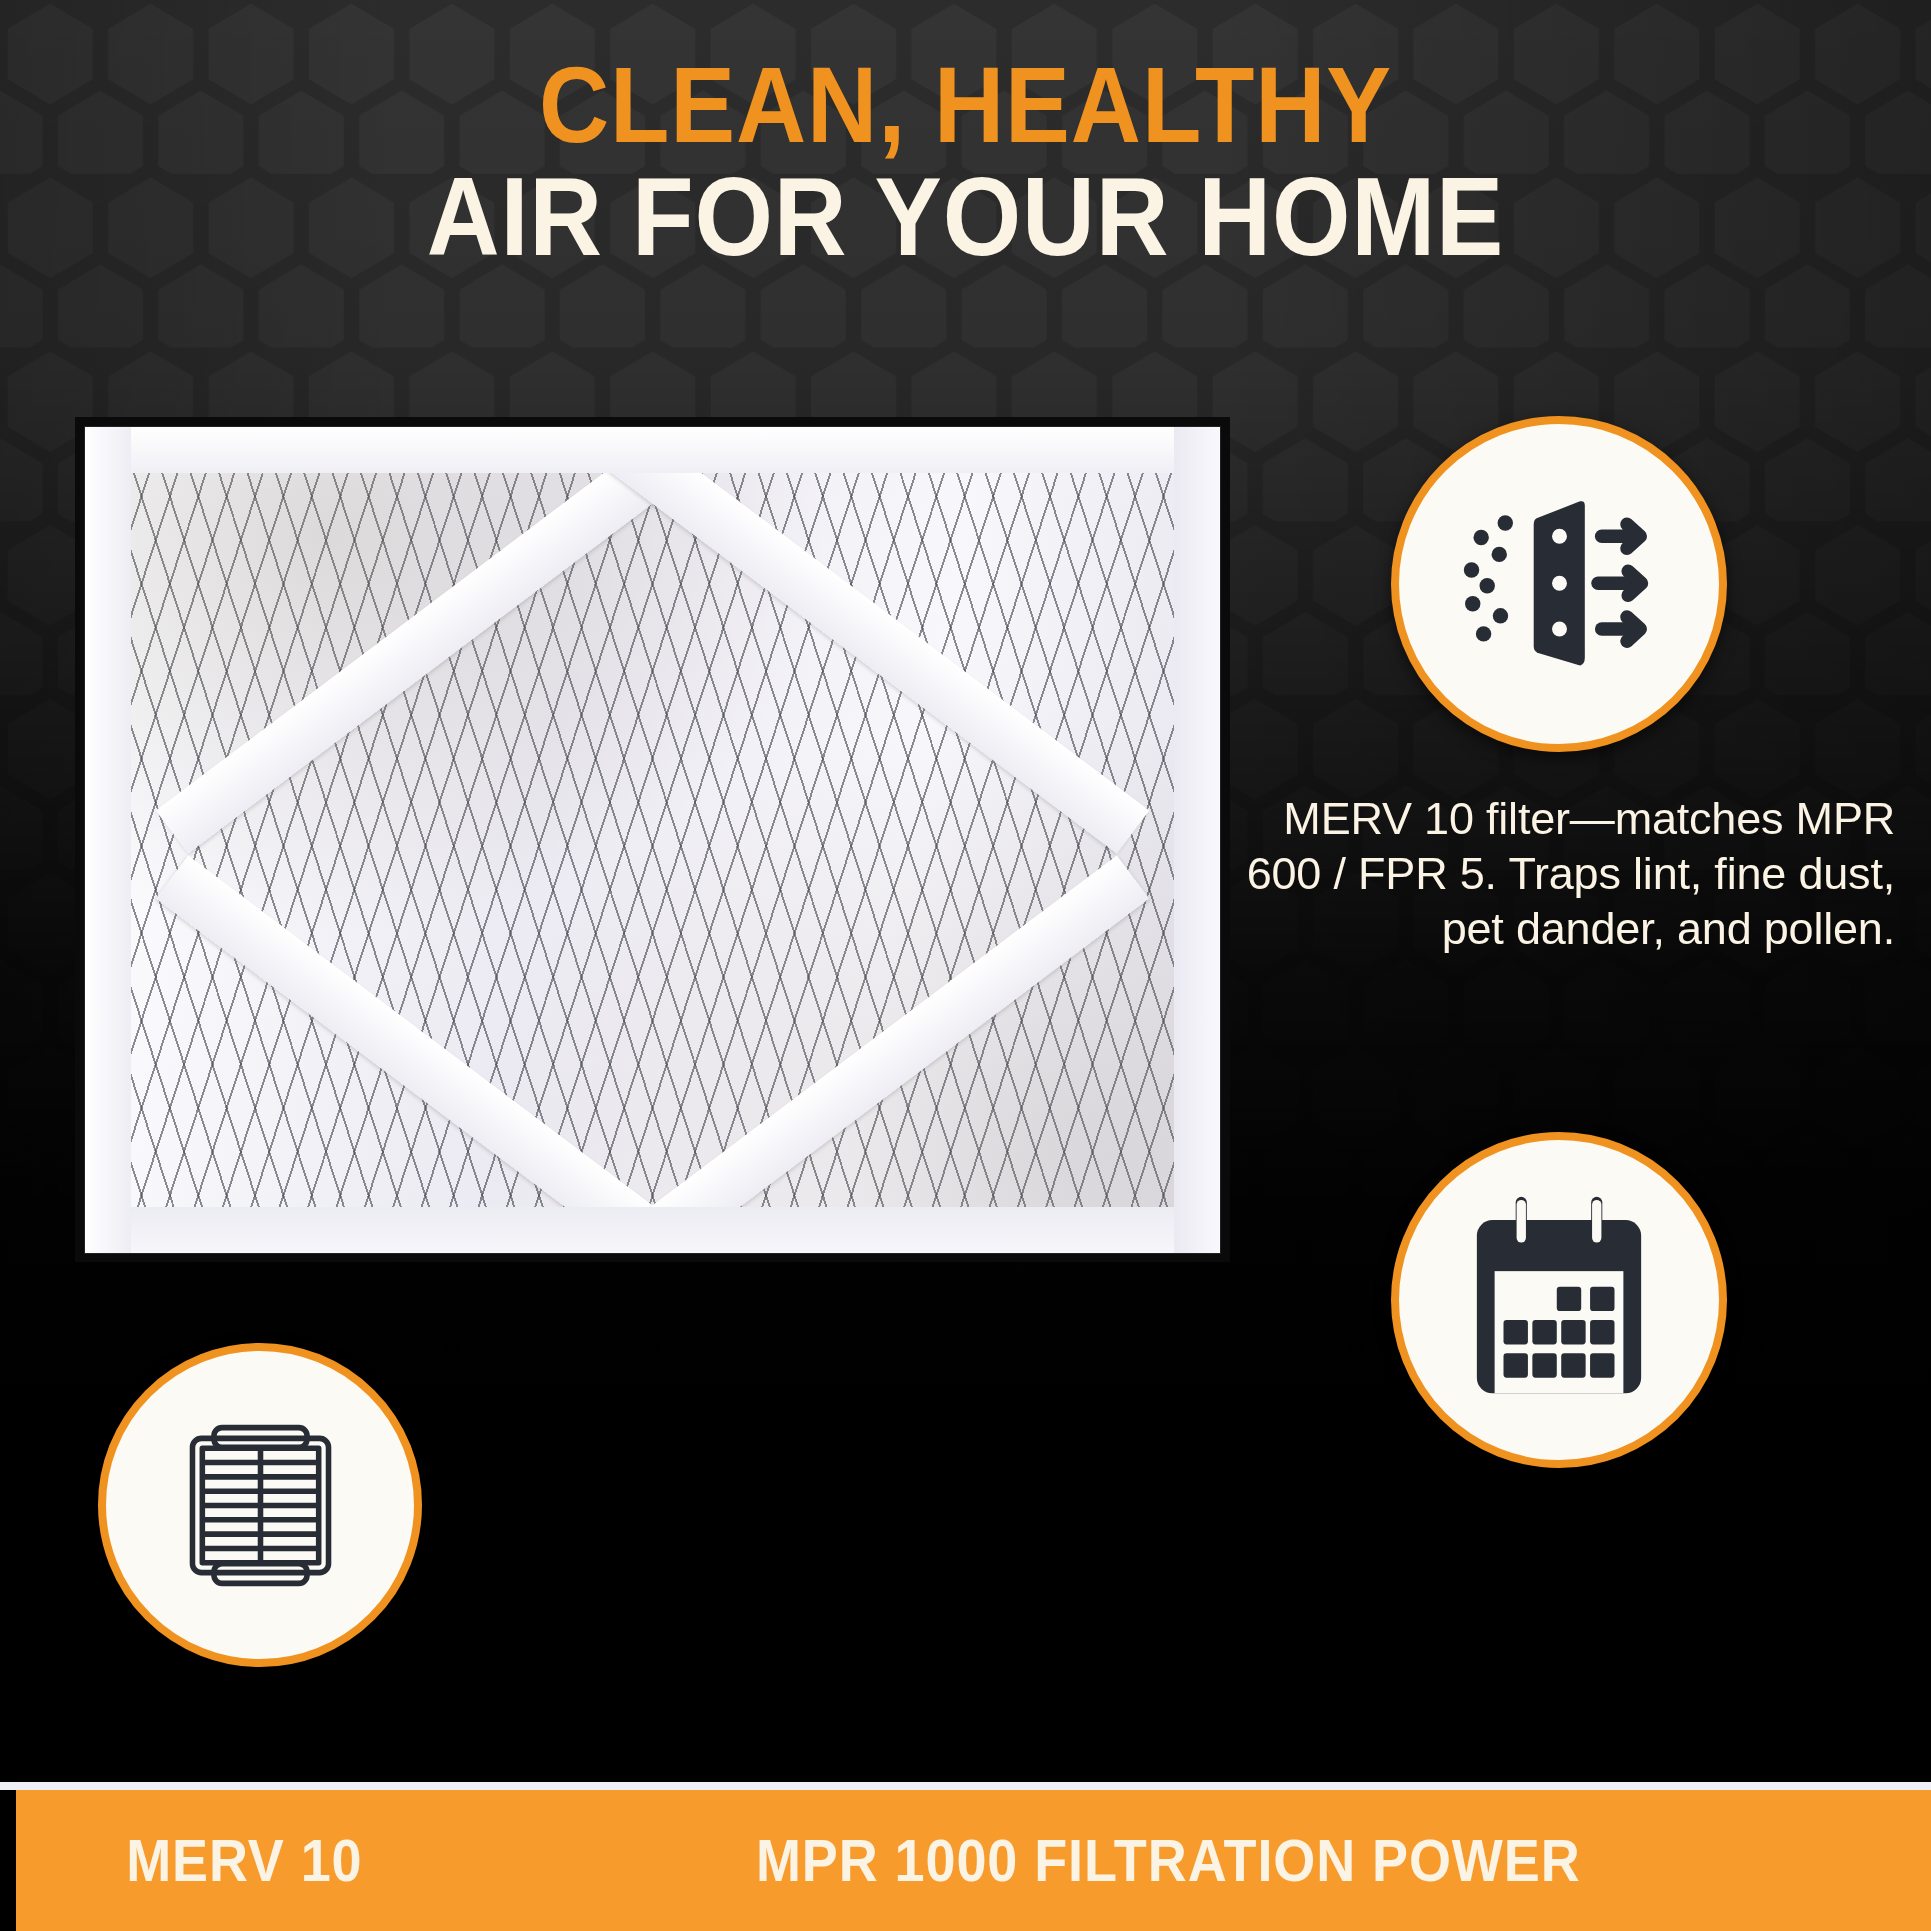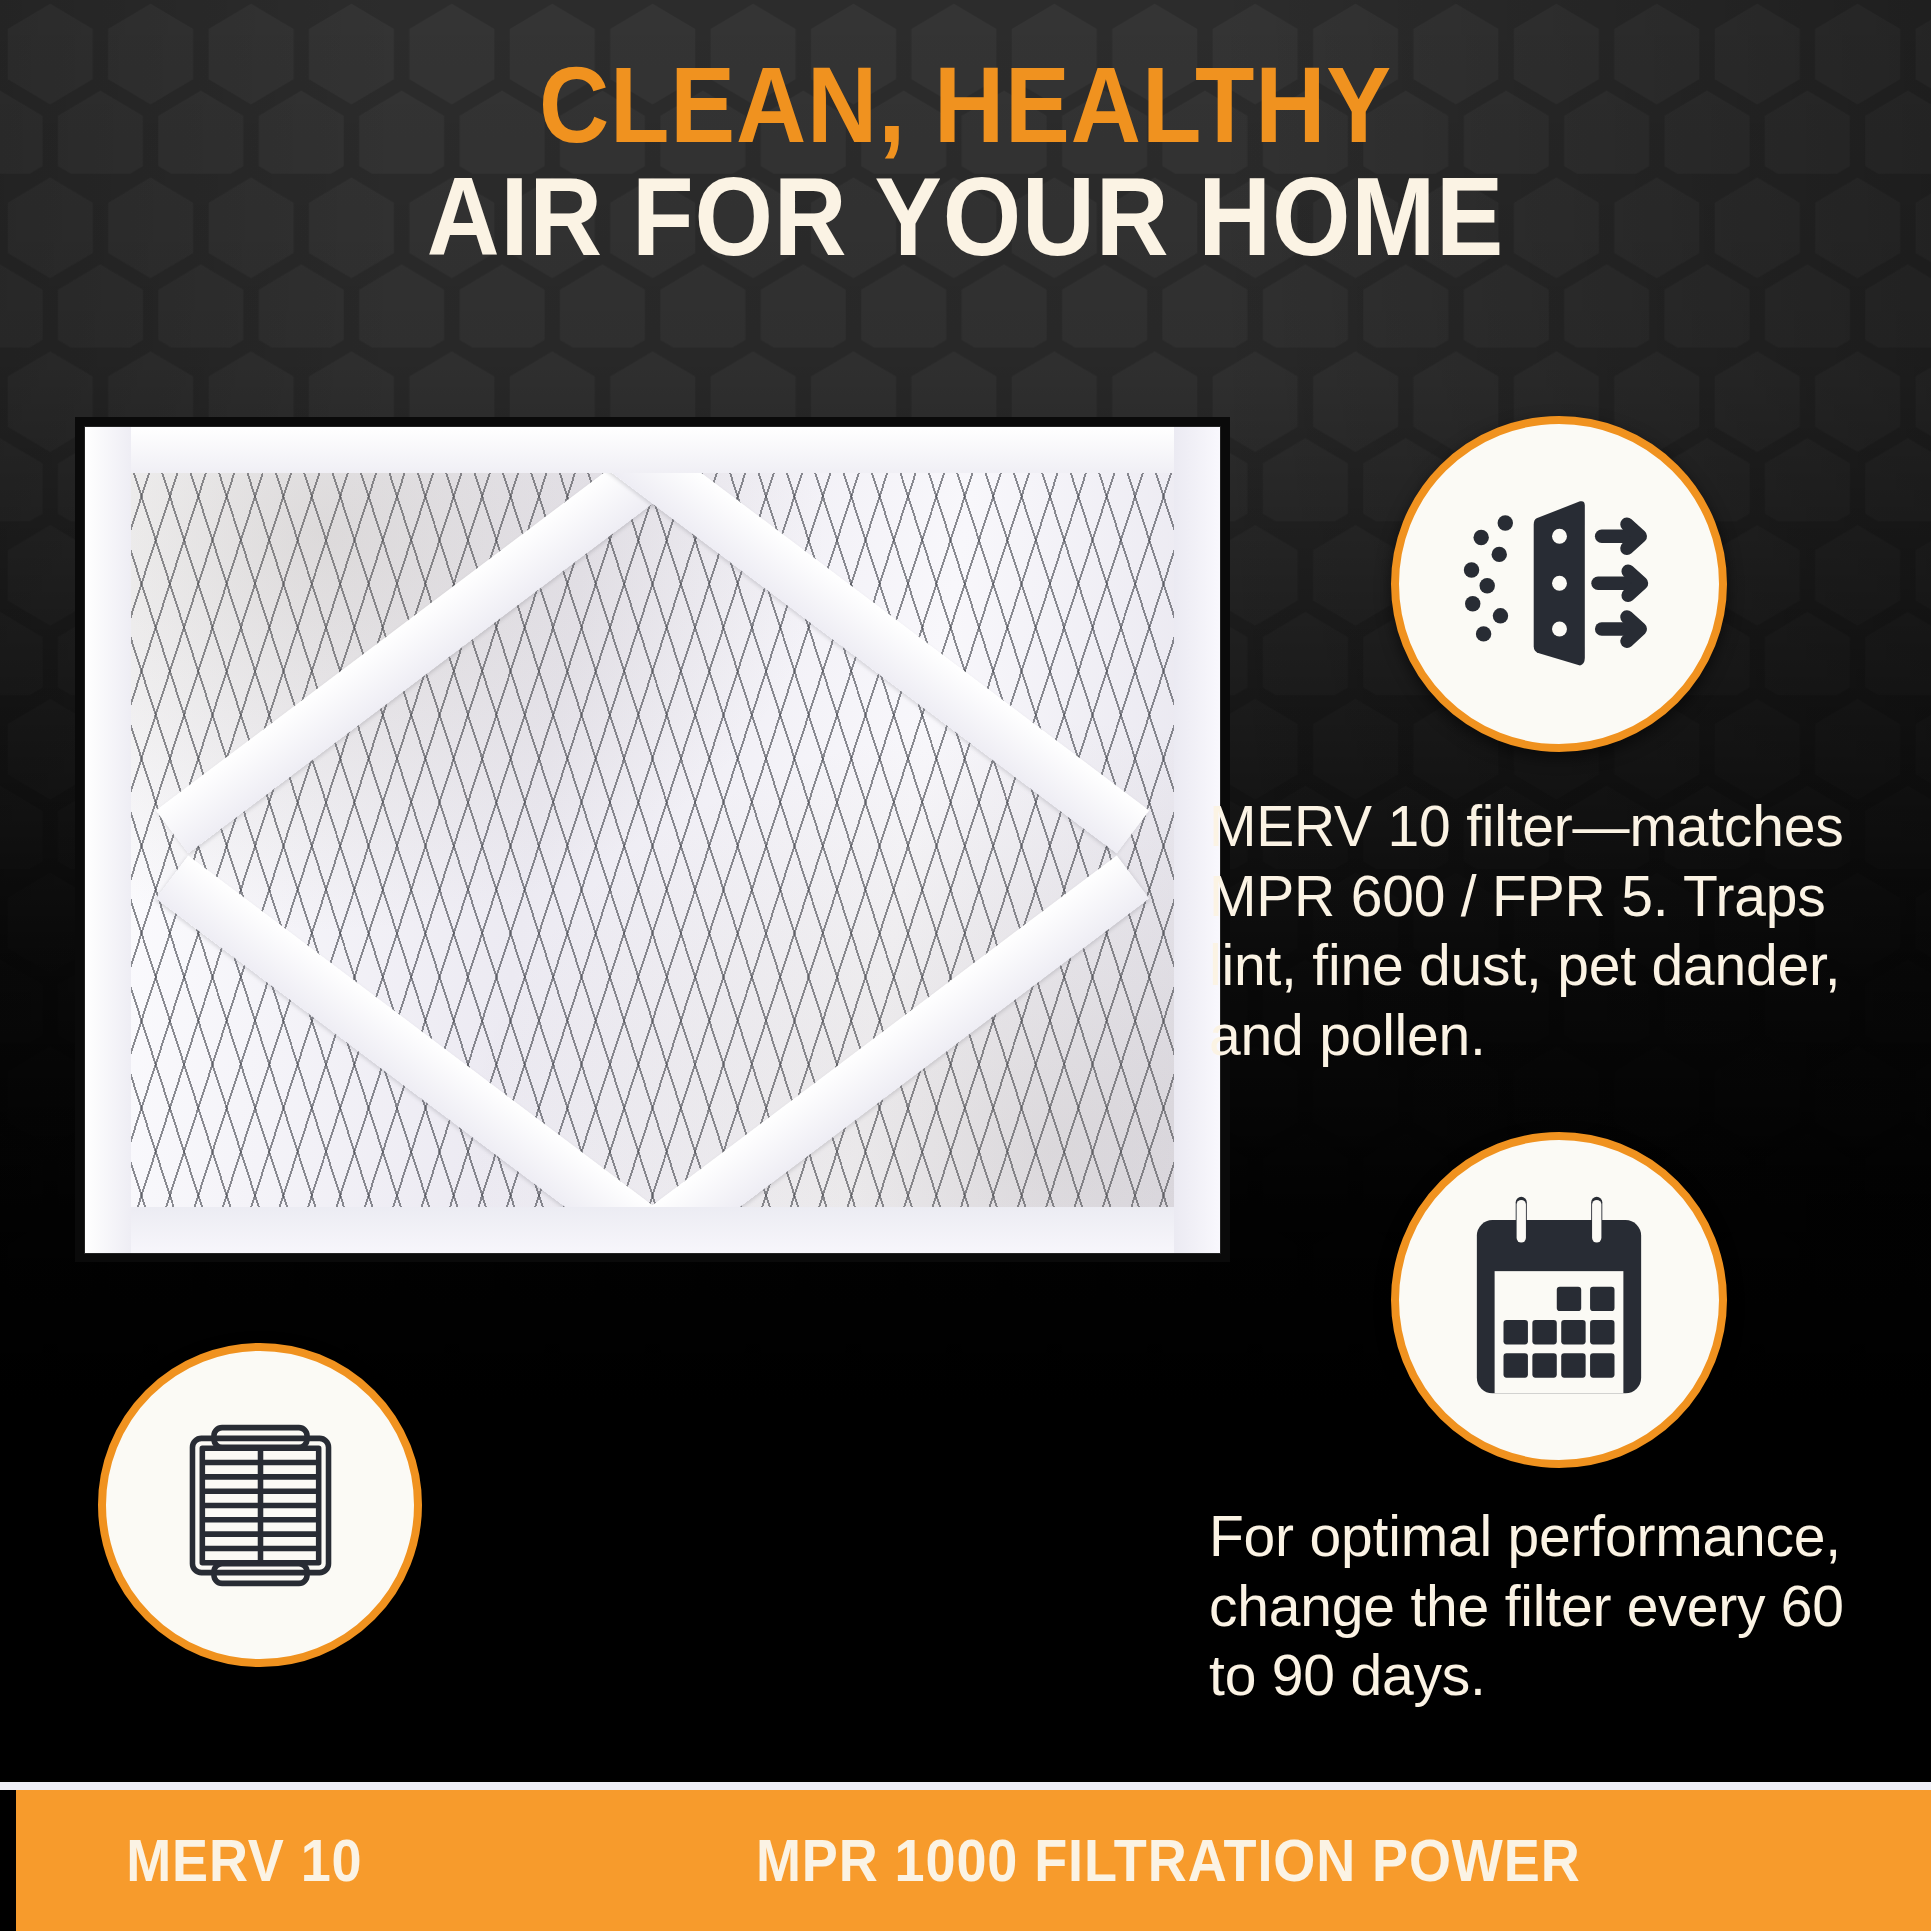--- a/index.html
+++ b/index.html
@@ -143,23 +143,23 @@
     display: flex; align-items: center; justify-content: center;
   }
   #circle-airflow  { left: 1391px; top: 416px;  width: 336px; height: 336px; }
   #circle-calendar { left: 1391px; top: 1132px; width: 336px; height: 336px; }
   #circle-media    { left: 98px;  top: 1343px; width: 324px; height: 324px; }
 
   
   .body-copy {
     position: absolute;
     color: #FBF3E4;
-    text-align: left;
+    text-align: right;
     font-family: "Liberation Sans", sans-serif;
-    font-size: 57px;
+    font-size: 45px;
     line-height: 1.22;
     letter-spacing: -0.2px;
   }
   #copy-airflow  { left: 1209px; top: 792px;  width: 686px; }
   #copy-calendar { left: 1209px; top: 1502px; width: 686px; }
   #copy-media    { left: 452px;  top: 1423px; width: 686px; }
 
   
   .divider {
     position: absolute;
@@ -287,21 +287,20 @@
         <rect x="38" y="59" width="11" height="11" rx="1.4"></rect>
         <rect x="51" y="59" width="11" height="11" rx="1.4"></rect>
         <rect x="64" y="59" width="11" height="11" rx="1.4"></rect>
         <rect x="25" y="74" width="11" height="11" rx="1.4"></rect>
         <rect x="38" y="74" width="11" height="11" rx="1.4"></rect>
         <rect x="51" y="74" width="11" height="11" rx="1.4"></rect>
         <rect x="64" y="74" width="11" height="11" rx="1.4"></rect>
       </g>
     </svg>
   </div>
-  <div class="body-copy" id="copy-calendar">For optimal performance, change the filter every 60 to 90 days.</div>
 
   <div class="icon-circle" id="circle-media">
     <svg width="179" height="179" viewBox="0 0 100 100" aria-hidden="true">
       <g fill="none" stroke="#282C34" stroke-width="3.1" stroke-linejoin="round">
 
         <rect x="24" y="6.5" width="52" height="11" rx="4.5"></rect>
         <rect x="24" y="82.5" width="52" height="11" rx="4.5"></rect>
 
         <rect x="12" y="12.5" width="76" height="75" rx="5"></rect>
 

